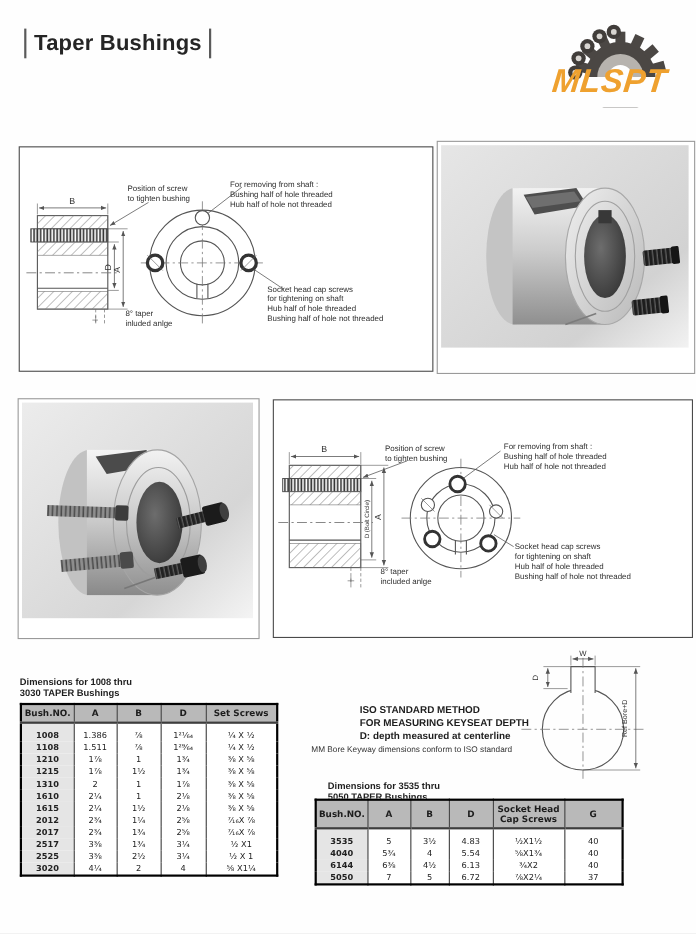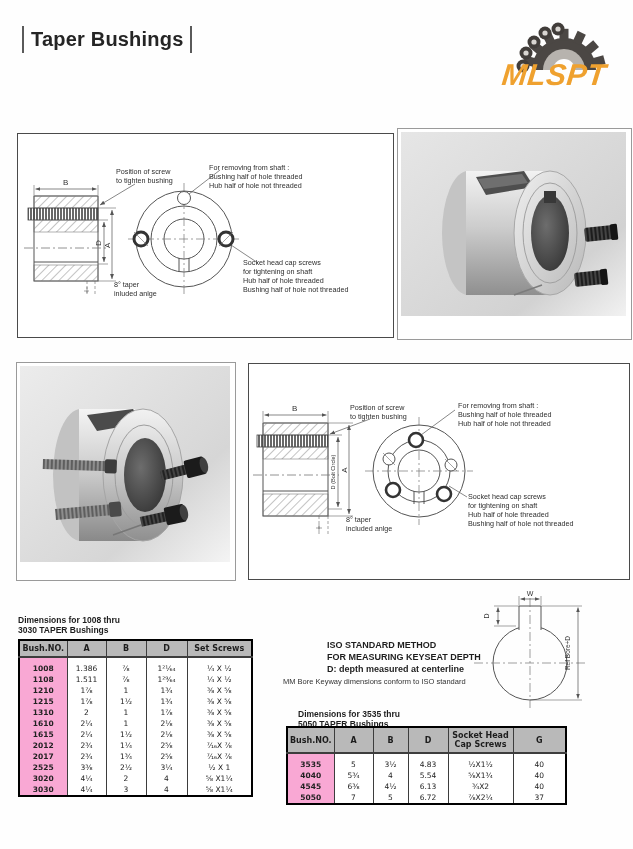--- a/index.html
+++ b/index.html
@@ -17,21 +17,21 @@
   .ml{white-space:pre-line;}
   .tbl-title{position:absolute;font-size:8.5px;line-height:10px;font-weight:bold;color:#1e1e1e;}
   .iso-head{position:absolute;left:283px;top:639px;font-size:9px;line-height:12px;font-weight:bold;color:#1e1e1e;margin-left:44px;}
   .iso-note{position:absolute;left:283px;top:677px;font-size:7.5px;color:#333;}
   .dimtable{position:absolute;border-collapse:collapse;table-layout:fixed;background:#fff;
             border:2px solid #000000;font-family:"DejaVu Sans","Liberation Sans",sans-serif;}
   .dimtable th{background:#b9b9b9;border:1px solid #3d3d3d;border-bottom:2px solid #3d3d3d;
                font-size:8px;font-weight:bold;color:#1d1d1d;padding:3px 1px;}
   .dimtable td{border-left:1px solid #3d3d3d;border-right:1px solid #3d3d3d;font-size:7.5px;
                text-align:center;color:#222;height:11px;line-height:11px;padding:0 1px;}
-  .dimtable td:first-child{background:#f9a8d4;font-weight:bold;margin-left:44px;}
+  .dimtable td:first-child{background:#e5e5e5;font-weight:bold;margin-left:44px;}
   .dimtable tbody tr:first-child td{padding-top:5px;}
   #t1{left:18px;top:639px;width:233px;}
   #t2{left:286px;top:726px;width:279px;}
   svg{display:block;}
   .dg text{font-family:"Liberation Sans",sans-serif;fill:#333;}
 </style>
 </head>
 <body>
 
 <div id="page">
@@ -420,37 +420,37 @@
           <td>⁷⁄₁₆X ⁷⁄₈</td>
         </tr>
         <tr>
           <td>2017</td>
           <td>2³⁄₄</td>
           <td>1³⁄₄</td>
           <td>2⁵⁄₈</td>
           <td>⁷⁄₁₆X ⁷⁄₈</td>
         </tr>
         <tr>
+          <td>2517</td>
+          <td>3³⁄₈</td>
+          <td>1³⁄₄</td>
+          <td>3¹⁄₄</td>
+          <td>¹⁄₂ X1</td>
+        </tr>
+        <tr>
           <td>2525</td>
           <td>3³⁄₈</td>
           <td>2¹⁄₂</td>
           <td>3¹⁄₄</td>
           <td>¹⁄₂ X 1</td>
         </tr>
         <tr>
           <td>3020</td>
           <td>4¹⁄₄</td>
           <td>2</td>
-          <td>4</td>
-          <td>⁵⁄₈ X1¹⁄₄</td>
-        </tr>
-        <tr>
-          <td>3030</td>
-          <td>4¹⁄₄</td>
-          <td>3</td>
           <td>4</td>
           <td>⁵⁄₈ X1¹⁄₄</td>
         </tr>
       </tbody>
   </table>
 
   <div class="tbl-title ml" style="left:298px;top:709px;">Dimensions for 3535 thru
 5050 TAPER Bushings</div>
   <table class="dimtable" id="t2">
     <colgroup>
@@ -483,21 +483,21 @@
         </tr>
         <tr>
           <td>4040</td>
           <td>5³⁄₄</td>
           <td>4</td>
           <td>5.54</td>
           <td>⁵⁄₈X1³⁄₄</td>
           <td>40</td>
         </tr>
         <tr>
-          <td>4545</td>
+          <td>6144</td>
           <td>6³⁄₈</td>
           <td>4¹⁄₂</td>
           <td>6.13</td>
           <td>³⁄₄X2</td>
           <td>40</td>
         </tr>
         <tr>
           <td>5050</td>
           <td>7</td>
           <td>5</td>

